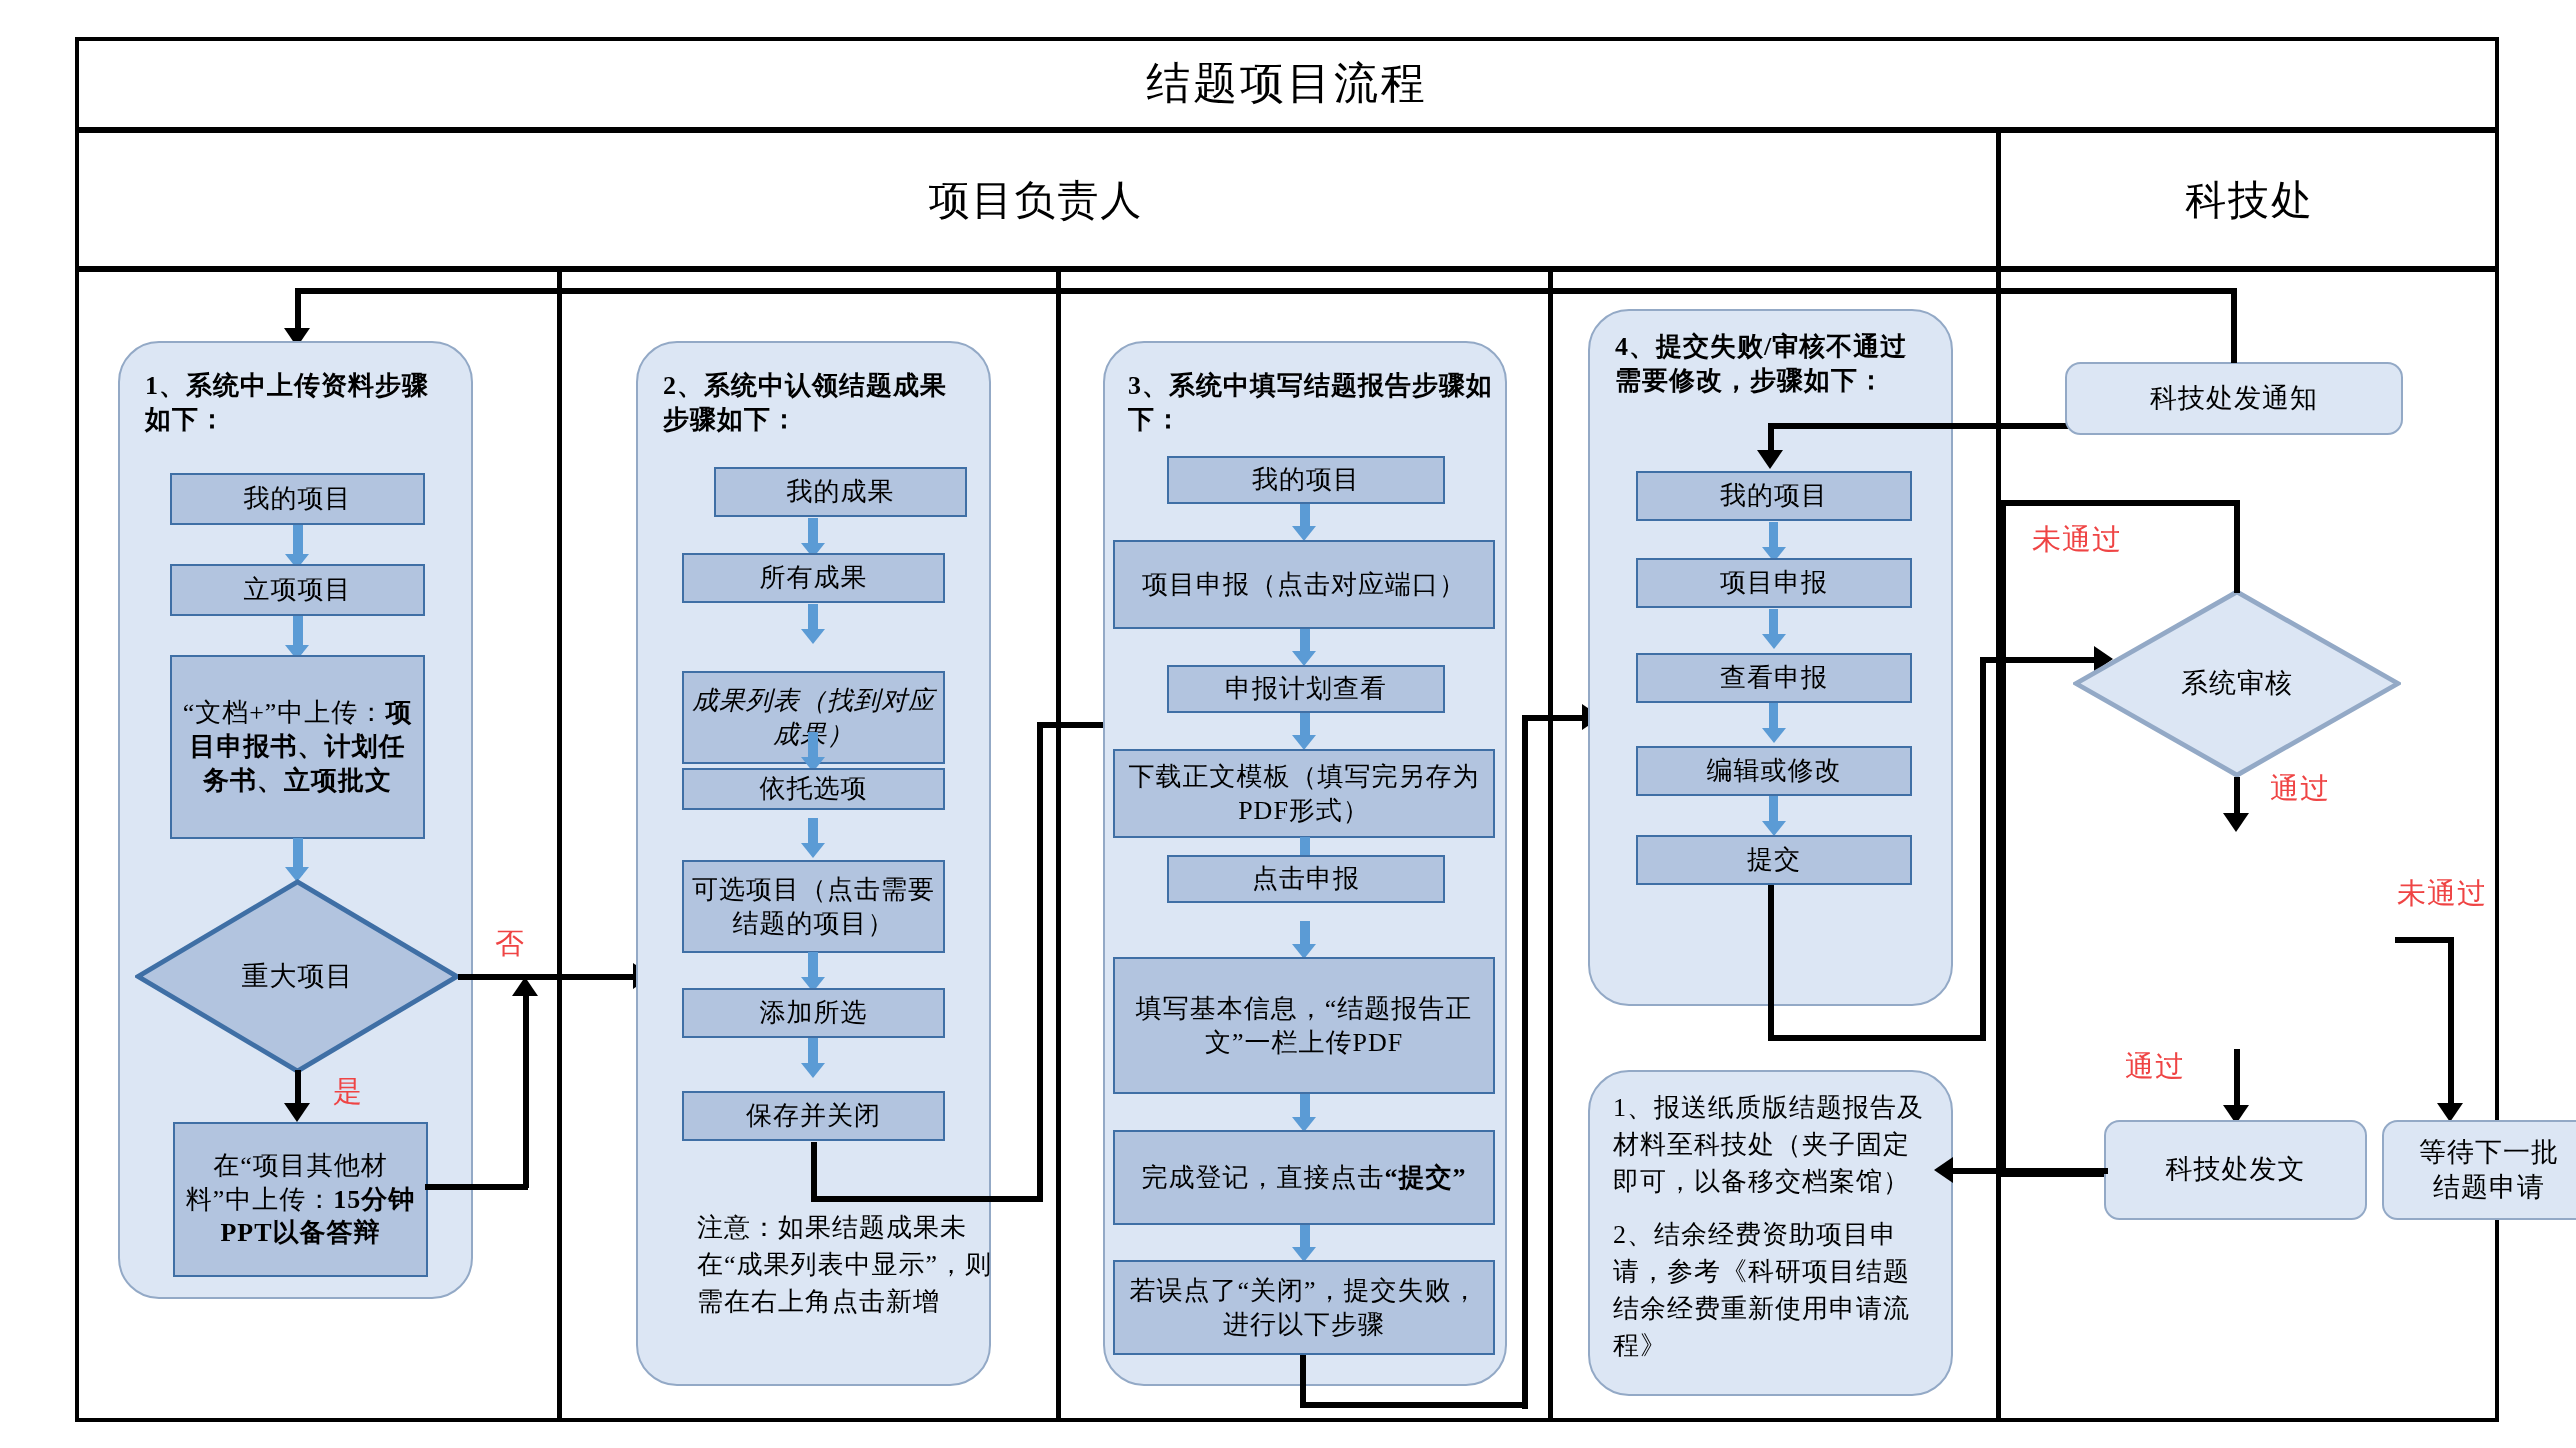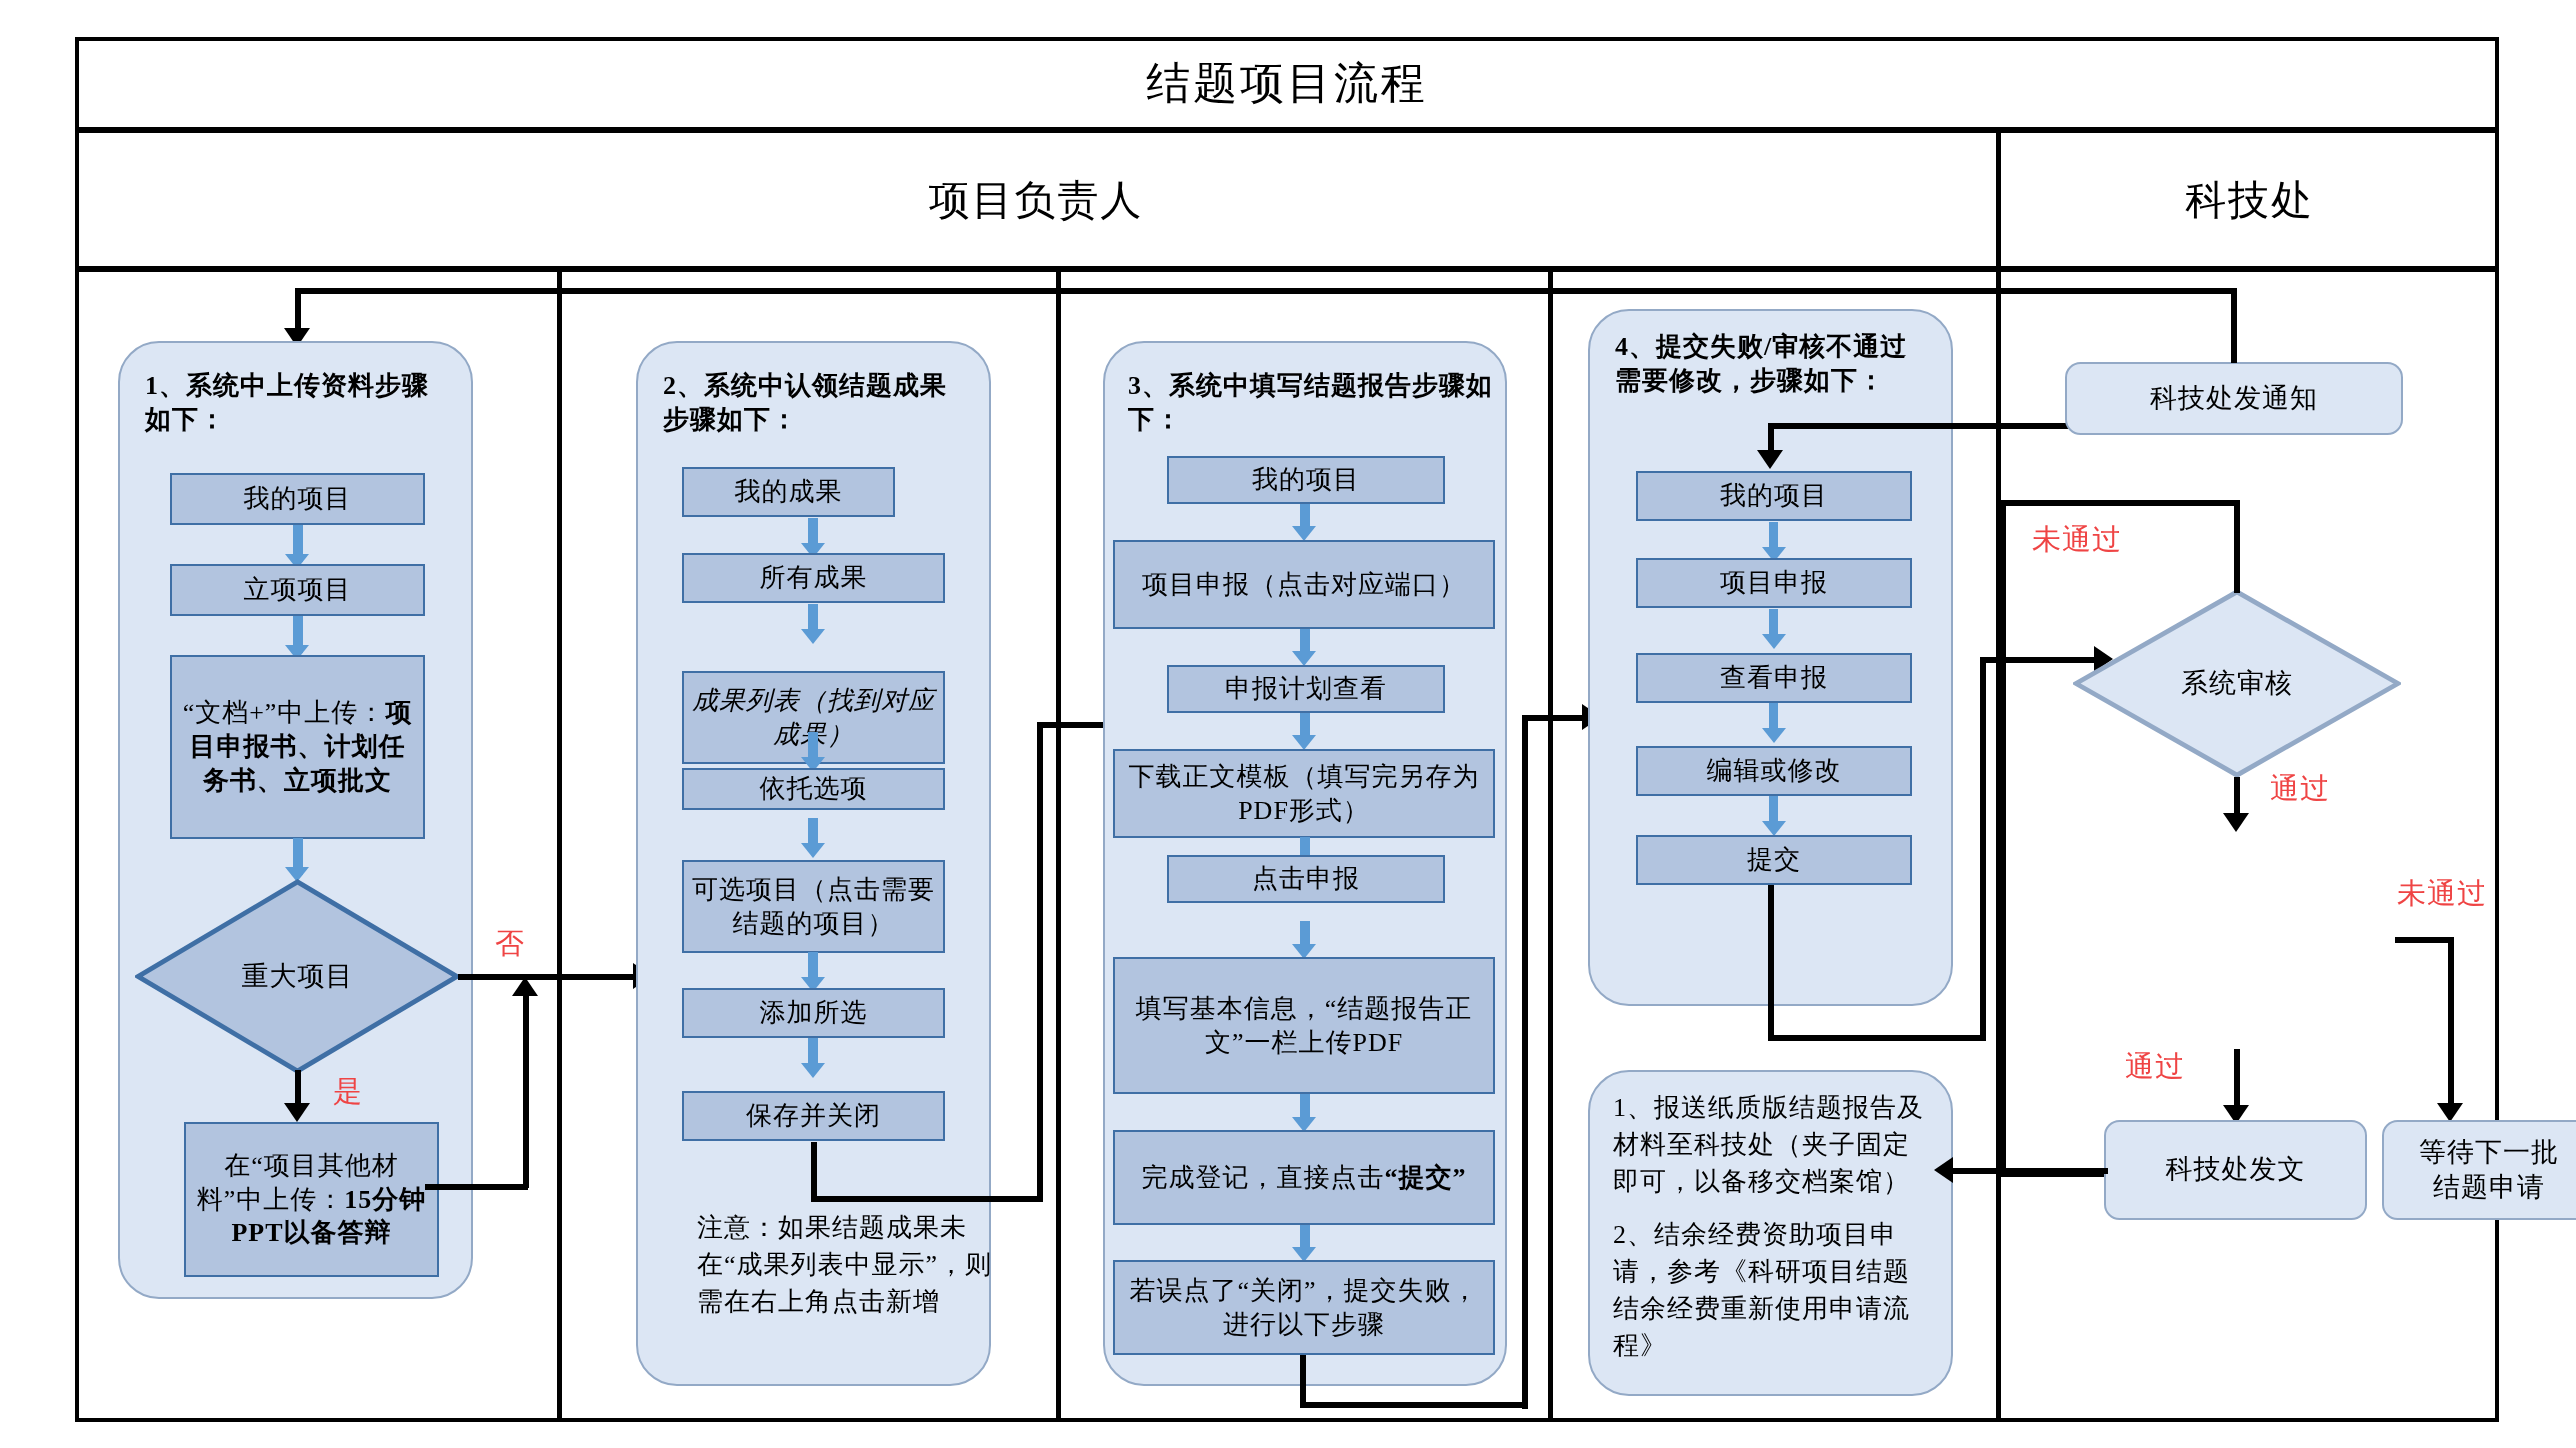--- a/index.html
+++ b/index.html
@@ -115,38 +115,38 @@
     <div class="dtext">重大项目</div>
   </div>
 
   <div class="kstem" style="left:458px;top:974px;width:184px;height:5.8px;"></div>
   <div class="elabel" style="left:495px;top:924px;">否</div>
 
   <div class="kstem" style="left:295px;top:1070px;width:5.8px;height:42px;"></div>
   <div class="khead-d" style="left:284px;top:1103px;"></div>
   <div class="elabel" style="left:333px;top:1072px;">是</div>
 
-  <div class="pbox" style="left:184px;top:1122px;width:255px;height:155px;justify-content:flex-end;">
+  <div class="pbox" style="left:173px;top:1122px;width:255px;height:155px;justify-content:flex-end;">
     <span>
       在“项目其他材料”中上传：<b>15分钟PPT以备答辩</b>
     </span>
   </div>
 
   <div class="kstem" style="left:425px;top:1184px;width:103px;height:5.8px;"></div>
   <div class="kstem" style="left:523px;top:995px;width:5.8px;height:193px;"></div>
   <div class="khead-u" style="left:512px;top:977px;"></div>
 
   <div class="kstem" style="left:523px;top:974px;width:116px;height:5.8px;"></div>
   <div class="khead-r" style="left:633px;top:963px;"></div>
 
   <div class="group" style="left:636px;top:341px;width:355px;height:1045px;"></div>
 
   <div class="grp-head" style="left:663px;top:369px;width:309px;">2、系统中认领结题成果步骤如下：</div>
 
-  <div class="pbox" style="left:682px;top:467px;width:213px;height:50px;">我的成果</div>
+  <div class="pbox" style="left:714px;top:467px;width:253px;height:50px;">我的成果</div>
   <div class="bstem" style="left:808px;top:518px;width:9.7px;height:32px;"></div>
   <div class="bhead" style="left:801px;top:543px;"></div>
 
   <div class="pbox" style="left:682px;top:553px;width:263px;height:50px;">所有成果</div>
   <div class="bstem" style="left:808px;top:604px;width:9.7px;height:32px;"></div>
   <div class="bhead" style="left:801px;top:629px;"></div>
 
   <div class="pbox" style="left:682px;top:671px;width:263px;height:93px;font-style:italic;">成果列表（找到对应成果）</div>
   <div class="bstem" style="left:808px;top:732px;width:9.7px;height:32px;"></div>
   <div class="bhead" style="left:801px;top:757px;"></div>

